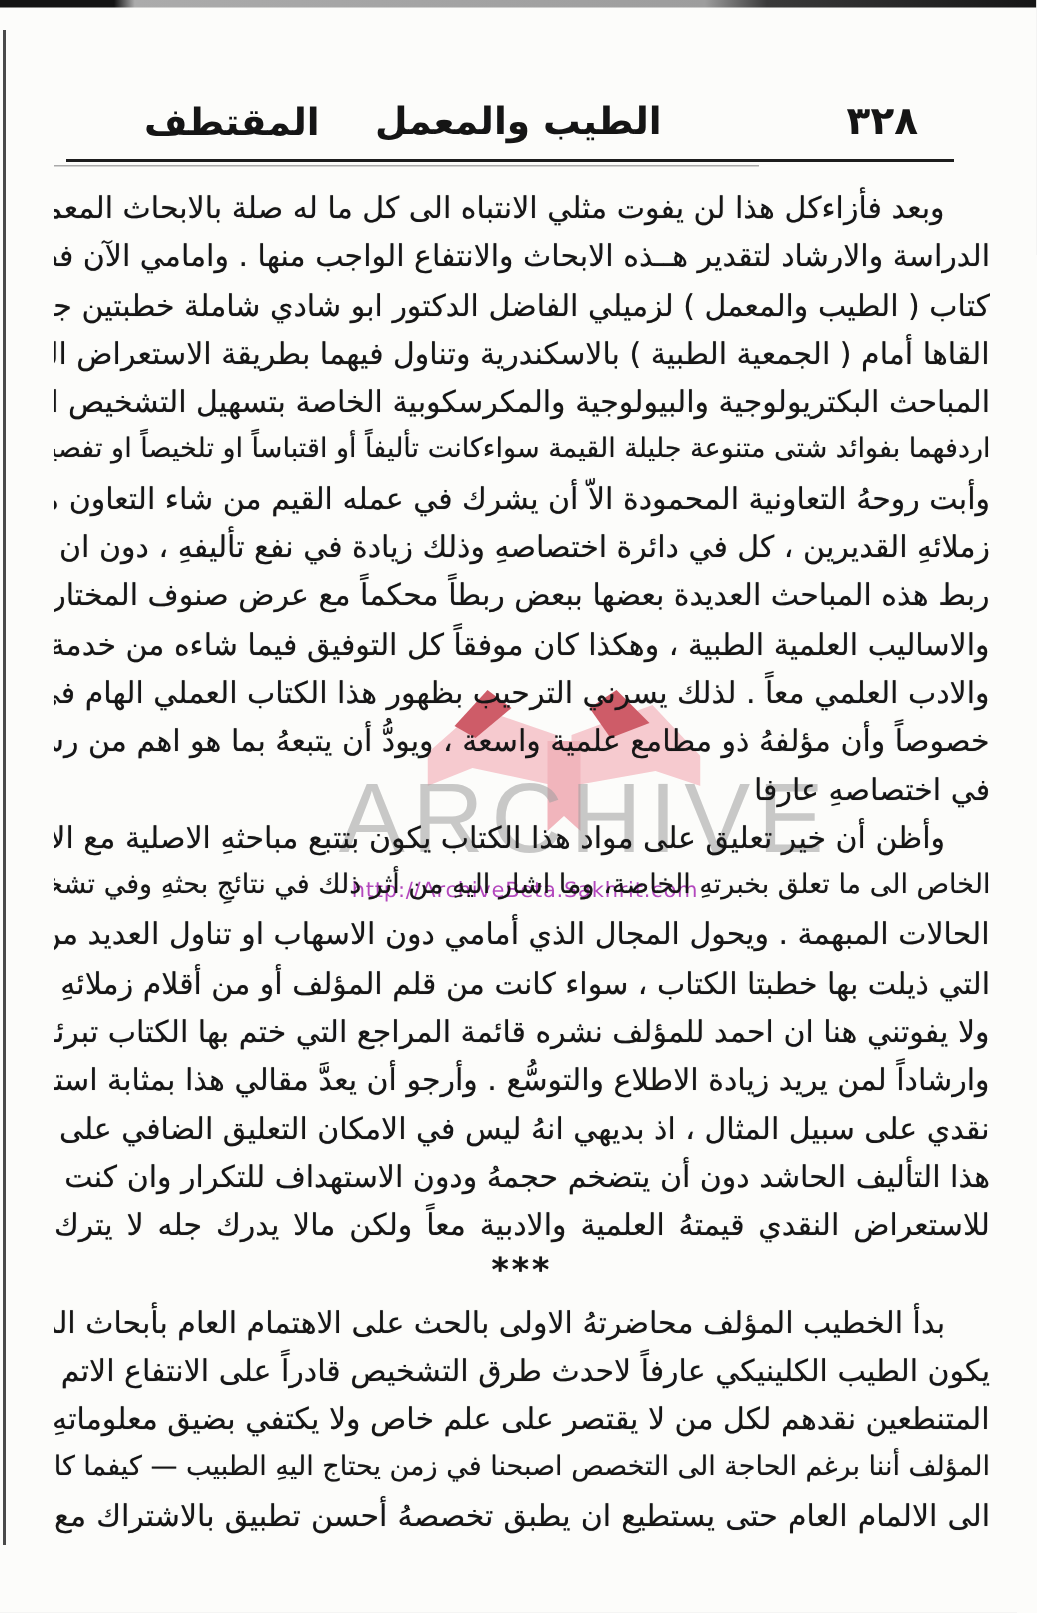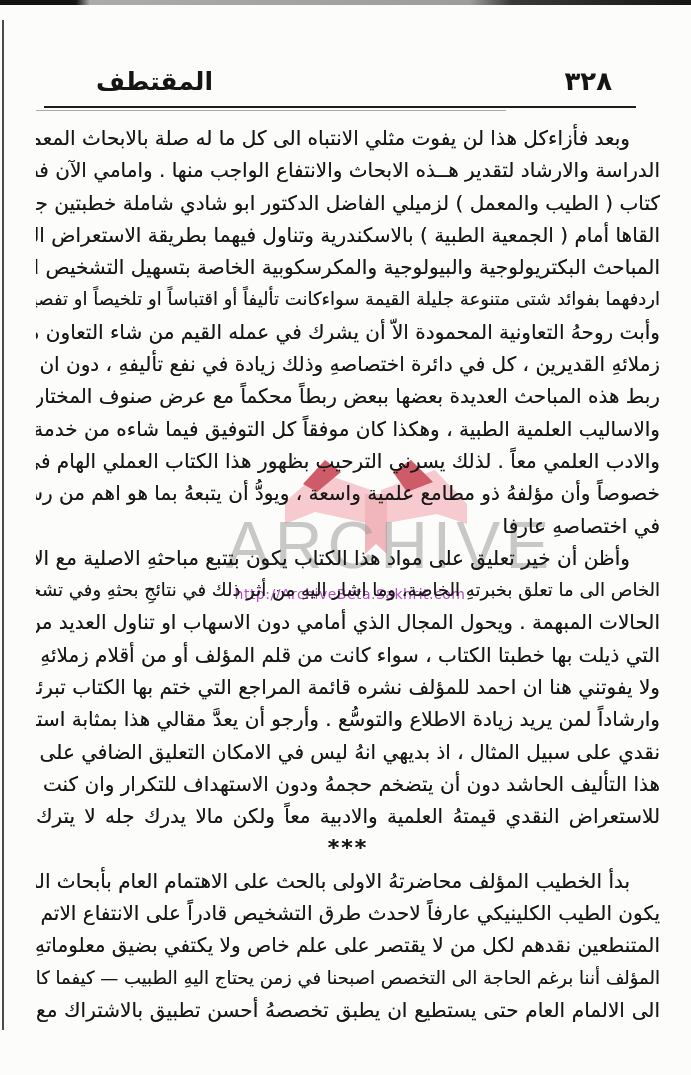--- a/index.html
+++ b/index.html
@@ -71,20 +71,21 @@
 </head>
 <body>
 
 <div class="page">
 
   <div class="top-edge"></div>
   <div class="left-edge"></div>
 
   <div class="header">
     <div class="page-number">٣٢٨</div>
+    <div class="section-title">الطيب والمعمل</div>
     <div class="magazine-title">المقتطف</div>
   </div>
   <div class="header-rule"></div>
   <div class="header-rule2"></div>
 
   <svg class="watermark wm-book" viewBox="0 0 182 98" xmlns="http://www.w3.org/2000/svg">
 
     <polygon points="0,44 34,14 86,32 86,66 30,54 0,66" fill="#f5c2c8"></polygon>
 
     <polygon points="182,46 150,12 96,32 96,66 152,56 182,66" fill="#f5c2c8"></polygon>

